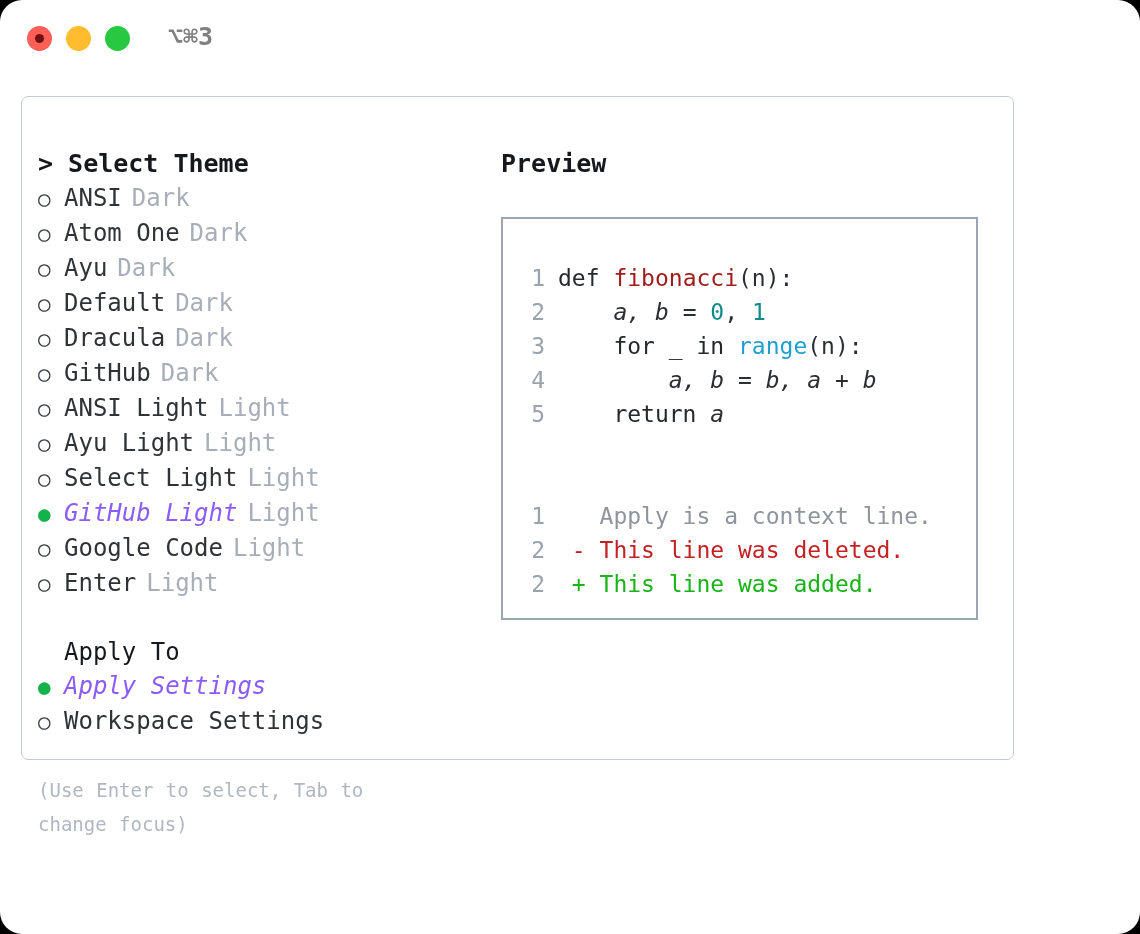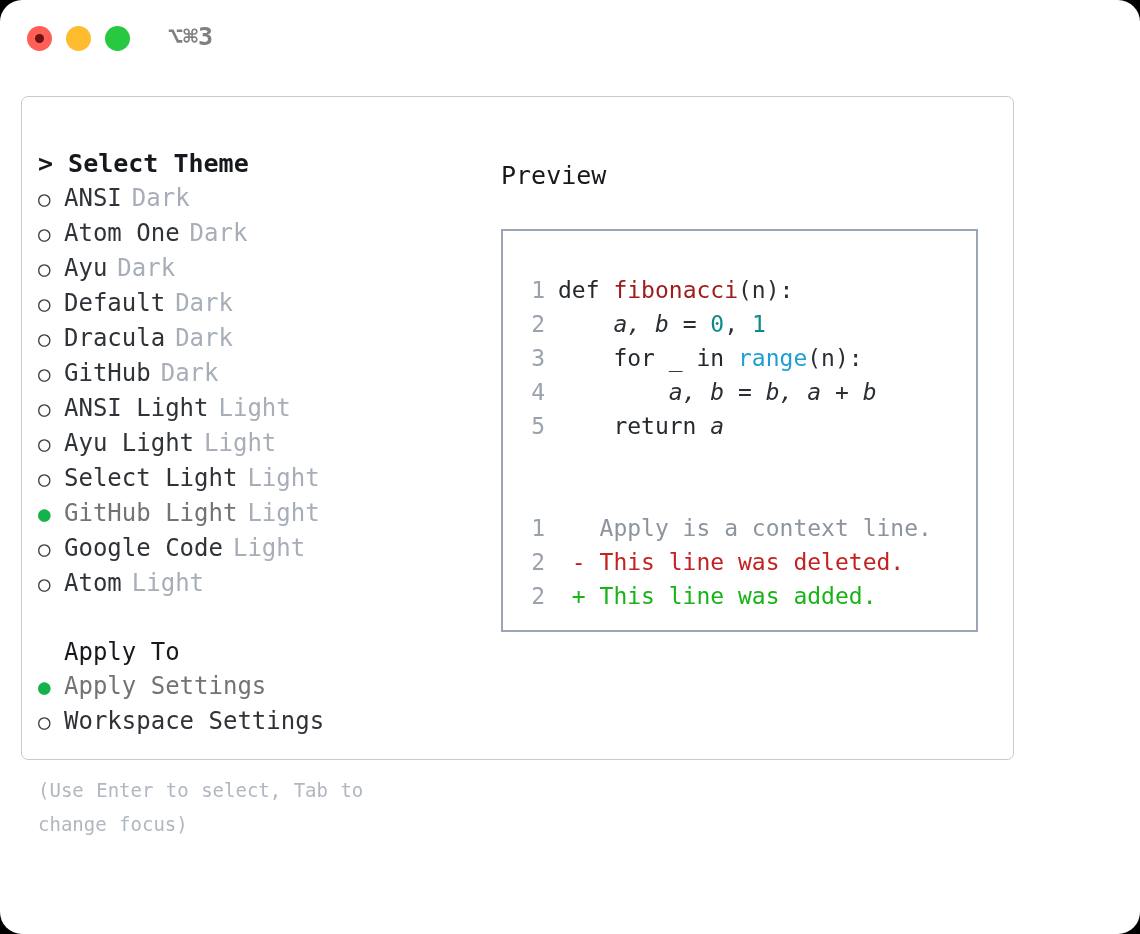--- a/index.html
+++ b/index.html
@@ -117,21 +117,21 @@
   }
   .opt .marker {
     width: 26px;
     flex: 0 0 26px;
     font-size: 21px;
     color: #3a3f45;
     white-space: pre;
   }
   .opt.selected .marker { color: #14b24a; }
   .opt .name { color: #2f3338; }
-  .opt.selected .name { color: #737373; }
+  .opt.selected .name { color: #8b5cf6; font-style: italic; }
   .opt .tag {
     color: #a7aeb8;
     margin-left: 10px;
   }
 
   .subhead {
     font-size: 24px;
     line-height: 34px;
     color: #15181c;
     white-space: pre;
@@ -151,25 +151,24 @@
 
   
   #right-col {
     position: absolute;
     left: 479px;
     top: 50px;
     width: 500px;
   }
   #preview-title {
     font-size: 25px;
-    font-weight: normal;
+    font-weight: bold;
     color: #15181c;
     line-height: 34px;
     white-space: pre;
-    margin-top: 12px;
   }
   #code-box {
     margin-top: 36px;
     width: 477px;
     height: 403px;
     border: 2px solid #9aa5b5;
     box-sizing: border-box;
     background: #ffffff;
     position: relative;
   }
@@ -236,21 +235,21 @@
             <div class="opt"><span class="marker">○</span><span class="name">Atom One</span><span class="tag">Dark</span></div>
             <div class="opt"><span class="marker">○</span><span class="name">Ayu</span><span class="tag">Dark</span></div>
             <div class="opt"><span class="marker">○</span><span class="name">Default</span><span class="tag">Dark</span></div>
             <div class="opt"><span class="marker">○</span><span class="name">Dracula</span><span class="tag">Dark</span></div>
             <div class="opt"><span class="marker">○</span><span class="name">GitHub</span><span class="tag">Dark</span></div>
             <div class="opt"><span class="marker">○</span><span class="name">ANSI Light</span><span class="tag">Light</span></div>
             <div class="opt"><span class="marker">○</span><span class="name">Ayu Light</span><span class="tag">Light</span></div>
             <div class="opt"><span class="marker">○</span><span class="name">Select Light</span><span class="tag">Light</span></div>
             <div class="opt selected"><span class="marker">●</span><span class="name">GitHub Light</span><span class="tag">Light</span></div>
             <div class="opt"><span class="marker">○</span><span class="name">Google Code</span><span class="tag">Light</span></div>
-            <div class="opt"><span class="marker">○</span><span class="name">Atom</span><span class="tag">Light</span></div>
+            <div class="opt"><span class="marker">○</span><span class="name">Enter</span><span class="tag">Light</span></div>
           </div>
 
         <div class="spacer-line"></div>
 
         <div class="subhead">Apply To</div>
 
         <div class="opt-list" id="apply-list">
             <div class="opt selected"><span class="marker">●</span><span class="name">Apply Settings</span></div>
             <div class="opt"><span class="marker">○</span><span class="name">Workspace Settings</span></div>
           </div>

